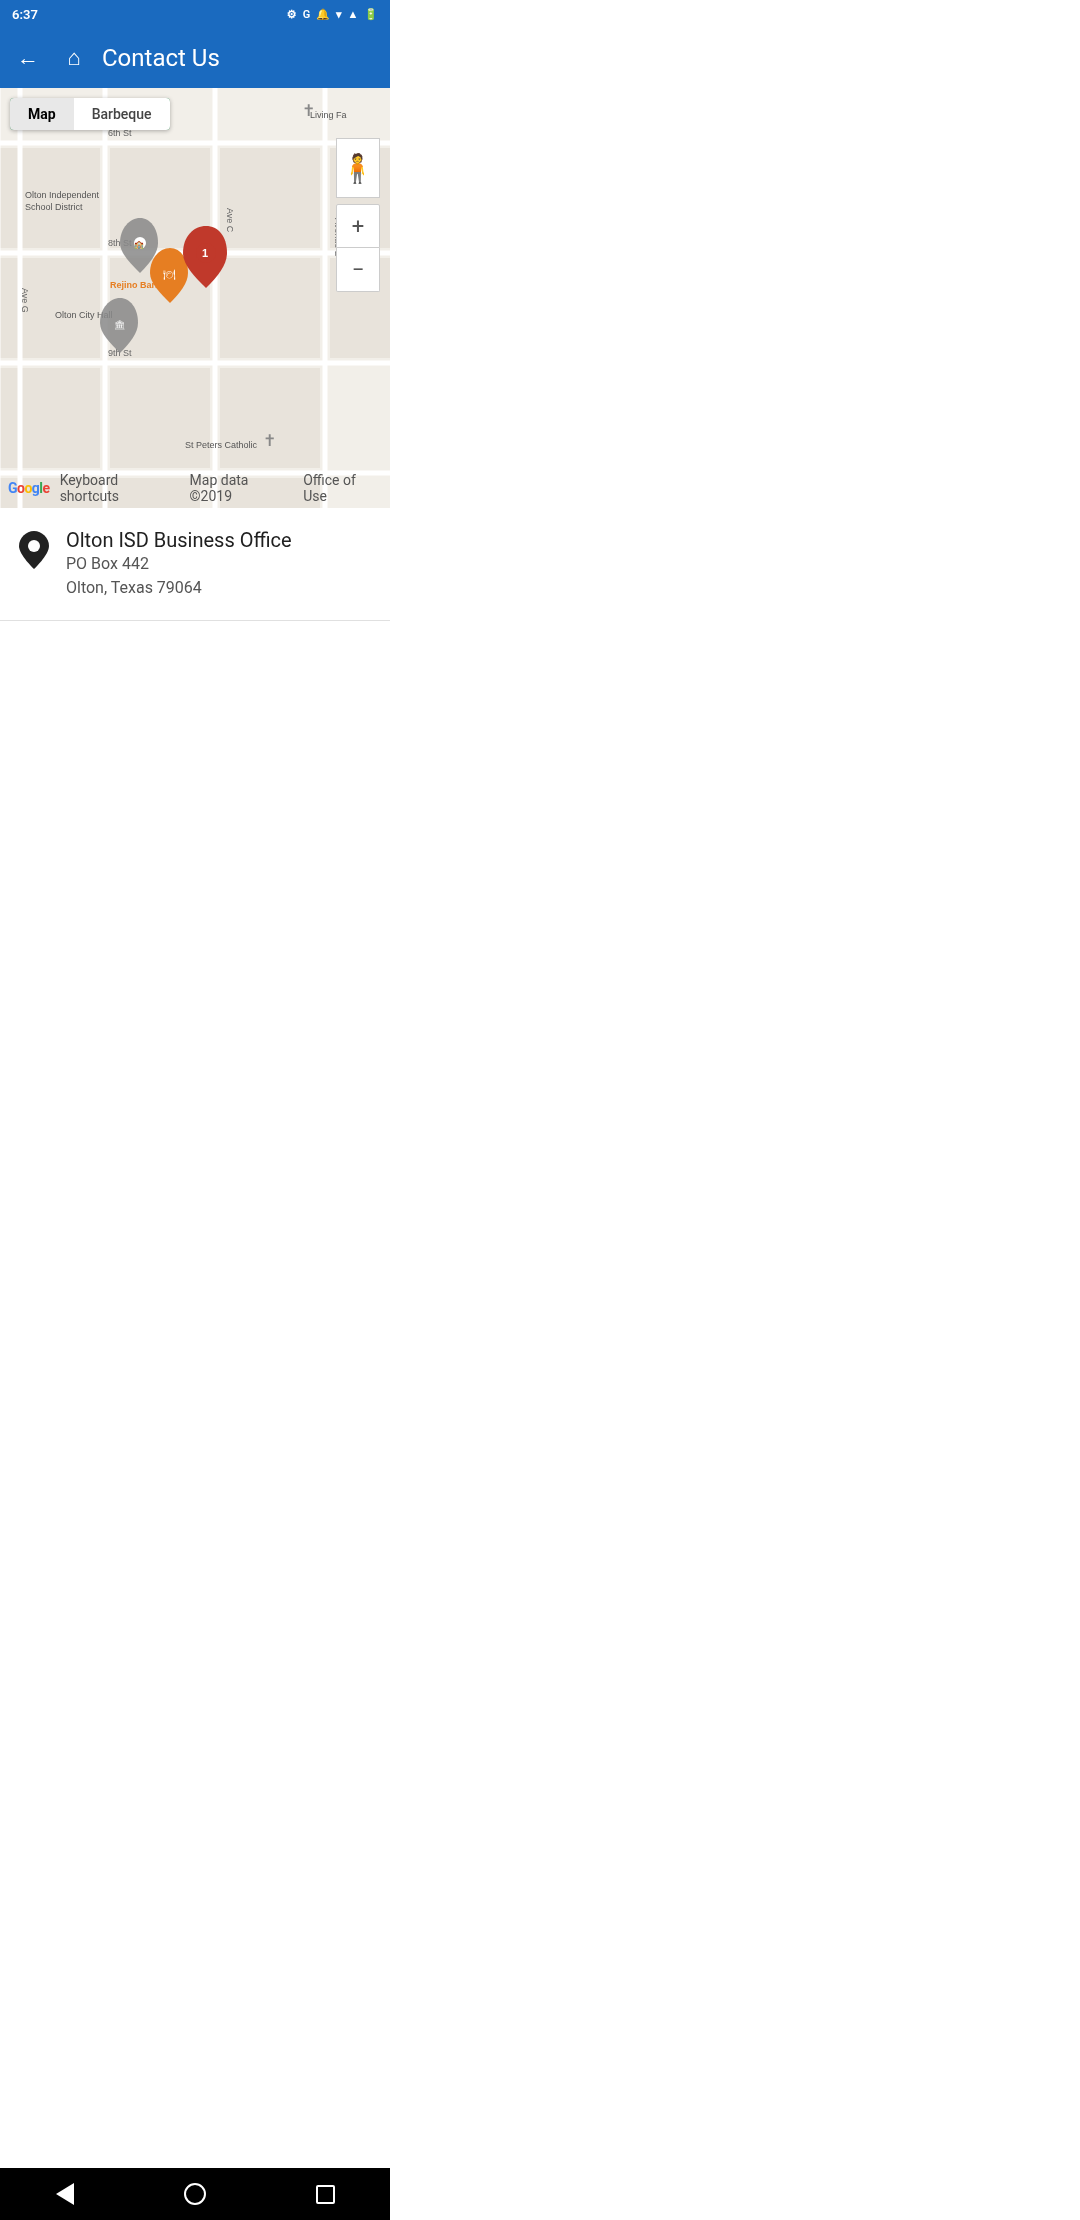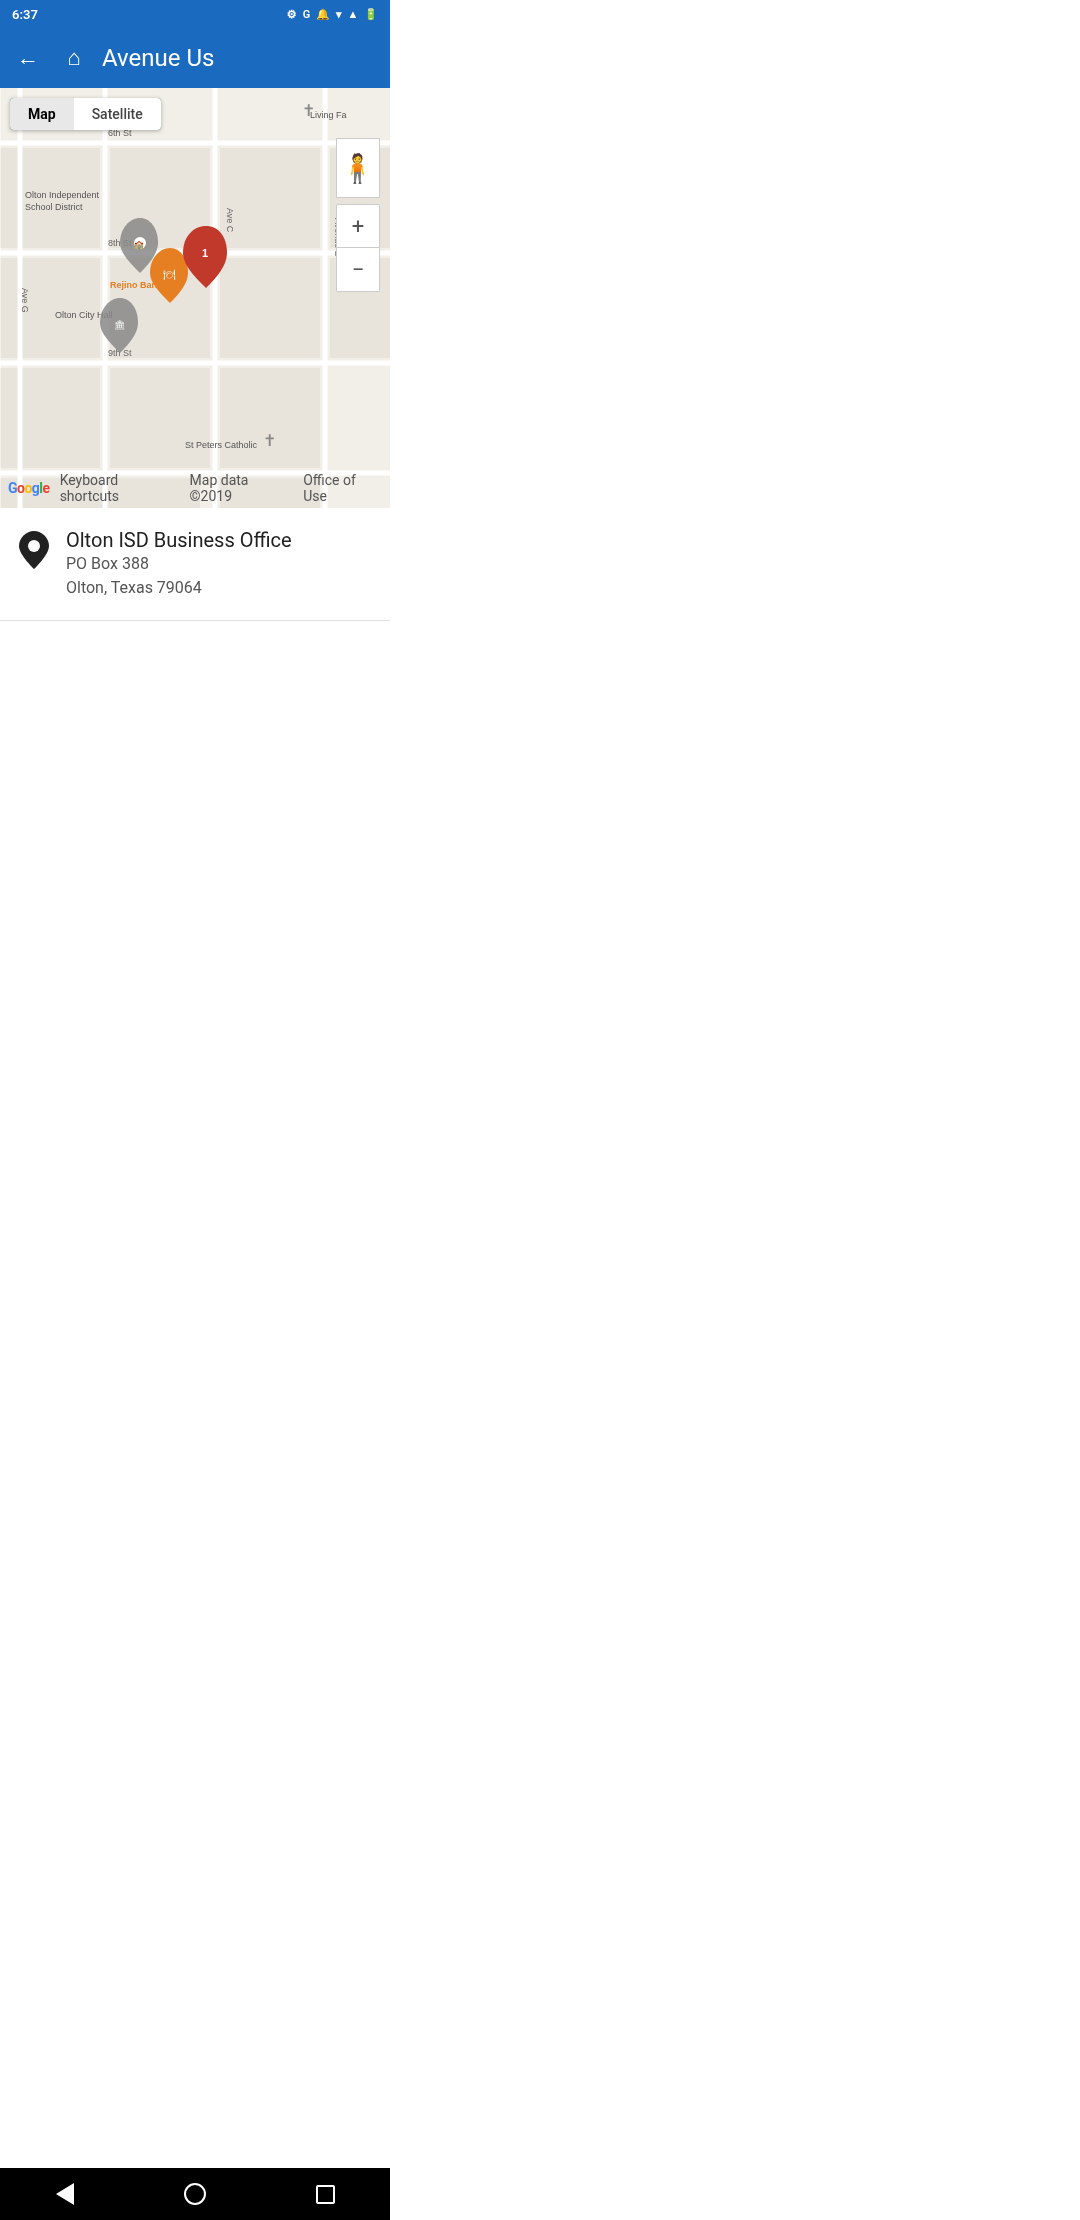--- a/index.html
+++ b/index.html
@@ -258,21 +258,21 @@
     <span class="status-icon">🔔</span>
     <span class="status-icon">▾</span>
     <span class="status-icon">▲</span>
     <span class="status-icon">🔋</span>
   </div>
 </div>
 
 <div class="toolbar">
   <div class="toolbar-back">←</div>
   <div class="toolbar-home">⌂</div>
-  <div class="toolbar-title">Avenue Us</div>
+  <div class="toolbar-title">Contact Us</div>
 </div>
 
 <div class="map-container">
 
   <svg class="map-svg" viewBox="0 0 390 420" xmlns="http://www.w3.org/2000/svg">
 
     <rect x="0" y="0" width="390" height="420" fill="#f2efe9"></rect>
 
     <rect x="0" y="60" width="100" height="100" fill="#e8e3db"></rect>
     <rect x="110" y="60" width="100" height="100" fill="#e8e3db"></rect>
@@ -336,21 +336,21 @@
     <path d="M150,185 C150,170 160,160 170,160 C180,160 188,170 188,185 C188,195 180,205 170,215 L170,215 C160,205 150,195 150,185 Z" fill="#e67e22"></path>
     <text x="163" y="190" font-size="10" fill="#fff" font-family="Arial">🍽</text>
 
     <path d="M183,165 C183,148 194,138 206,138 C218,138 227,148 227,165 C227,177 218,188 206,200 L206,200 C194,188 183,177 183,165 Z" fill="#c0392b"></path>
     <circle cx="206" cy="165" r="10" fill="#c0392b"></circle>
     <text x="202" y="169" font-size="11" fill="#fff" font-weight="bold" font-family="Arial">1</text>
   </svg>
 
   <div class="map-tabs">
     <div class="map-tab active">Map</div>
-    <div class="map-tab">Satellite</div>
+    <div class="map-tab">Barbeque</div>
   </div>
 
   <div class="map-controls">
     <div class="map-pegman">
       <span>🧍</span>
     </div>
     <div class="map-control-btn map-zoom-in">+</div>
     <div class="map-control-btn map-zoom-out">−</div>
   </div>
 
@@ -372,21 +372,21 @@
 <div class="location-card">
   <div class="location-pin">
     <svg viewBox="0 0 30 38" xmlns="http://www.w3.org/2000/svg">
       <path d="M15 0 C7 0 0 7 0 15 C0 24 15 38 15 38 C15 38 30 24 30 15 C30 7 23 0 15 0 Z" fill="#212121"></path>
       <circle cx="15" cy="15" r="6" fill="#fff"></circle>
     </svg>
   </div>
   <div class="location-info">
     <div class="location-name">Olton ISD Business Office</div>
     <div class="location-address">
-      <span>PO Box 388</span><br>
+      <span>PO Box 442</span><br>
       <span>Olton, Texas  79064</span>
     </div>
   </div>
 </div>
 
 <div class="nav-bar">
   <div class="nav-btn">
     <div class="nav-triangle"></div>
   </div>
   <div class="nav-btn">

